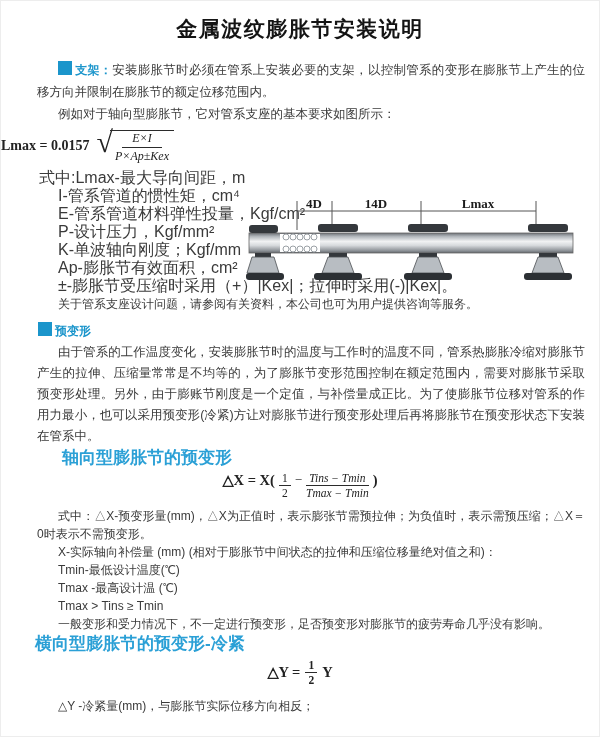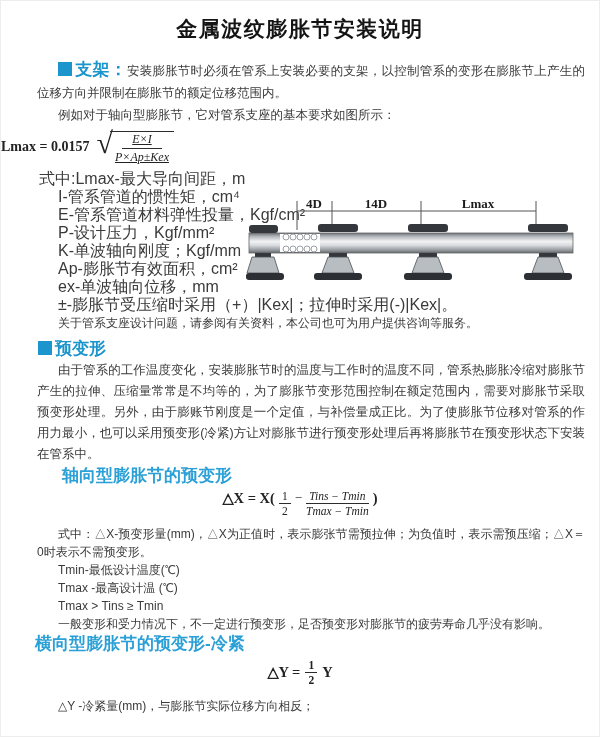--- a/index.html
+++ b/index.html
@@ -22,38 +22,38 @@
   }
   .para {
     margin:0 14px 0 36px;
     font-size:12.5px;
     line-height:22px;
     text-indent:21px;
     text-align:justify;
     color:#3a3a3a;
   }
   .p1 { margin-top:16px; }
-  .sec-head { color:#1b95cb; font-size:17px; font-weight:bold; }
+  .sec-head { color:#1b95cb; font-size:12px; font-weight:bold; }
   .sq {
     display:inline-block; width:14px; height:14px;
     background:#1b95cb; margin-right:3px; vertical-align:-1px;
   }
   
   .formula1 {
     margin-top:2px;
     height:40px;
     text-align:left;
     font-family:"Liberation Serif", serif;
     color:#222;
   }
   .f1-inner { display:inline-flex; align-items:center; }
   .f-bold { font-weight:bold; font-size:14px; }
   .sqrt { display:inline-flex; align-items:flex-start; margin-left:7px; }
   .rad { font-size:30px; line-height:30px; margin-right:-3px; font-weight:400; }
-  .radicand { margin-top:3px; border-top:1.6px solid #2b2b2b;text-decoration:underline; }
+  .radicand { margin-top:3px; border-top:1.6px solid #2b2b2b; }
   .fr { display:flex; flex-direction:column; align-items:center; font-size:12px; font-style:italic; padding:0 5px; }
   .fr .fn { padding:0 10px 1px; border-bottom:1px solid #2b2b2b; }
   .fr .fd { padding-top:1px; }
   
   .defs { margin:2px 14px 0 38px; font-size:16px; line-height:18px; }
   .def-line { padding-left:19px; }
   .def-line.first { padding-left:0; }
   .note-line { margin:0 14px 0 57px; font-size:12px; line-height:18px; }
   
   .diagram { position:absolute; left:245px; top:195px; width:350px; height:100px; }
@@ -114,21 +114,20 @@
   </span>
 </div>
 
 <div class="defs">
   <div class="def-line first">式中:Lmax-最大导向间距，m</div>
   <div class="def-line">I-管系管道的惯性矩，cm⁴</div>
   <div class="def-line">E-管系管道材料弹性投量，Kgf/cm²</div>
   <div class="def-line">P-设计压力，Kgf/mm²</div>
   <div class="def-line">K-单波轴向刚度；Kgf/mm</div>
   <div class="def-line">Ap-膨胀节有效面积，cm²</div>
-  <div class="def-line">ex-单波轴向位移，mm</div>
   <div class="def-line">±-膨胀节受压缩时采用（+）|Kex|；拉伸时采用(-)|Kex|。</div>
 </div>
 
 <div class="note-line">关于管系支座设计问题，请参阅有关资料，本公司也可为用户提供咨询等服务。</div>
 
 <svg class="diagram" viewBox="0 0 350 100" width="350" height="100">
   <defs>
     <linearGradient id="pg" x1="0" y1="0" x2="0" y2="1">
       <stop offset="0" stop-color="#6e7277"></stop>
       <stop offset="0.18" stop-color="#b3b8bd"></stop>
@@ -213,20 +212,21 @@
       <span class="n">Tins − Tmin</span>
       <span class="d">Tmax − Tmin</span>
     </span>
     <span class="f2-post">)</span>
   </span>
 </div>
 
 <p class="explain">式中：△X-预变形量(mm)，△X为正值时，表示膨张节需预拉伸；为负值时，表示需预压缩；△X＝0时表示不需预变形。</p>
 
 <div class="plist">
+  <div>X-实际轴向补偿量 (mm) (相对于膨胀节中间状态的拉伸和压缩位移量绝对值之和)：</div>
   <div>Tmin-最低设计温度(℃)</div>
   <div>Tmax -最高设计温 (℃)</div>
   <div>Tmax &gt; Tins ≥ Tmin</div>
   <div>一般变形和受力情况下，不一定进行预变形，足否预变形对膨胀节的疲劳寿命几乎没有影响。</div>
 </div>
 
 <div class="subhead sub-lateral">横向型膨胀节的预变形-冷紧</div>
 
 <div class="formula3">
   <span class="f3-inner">

